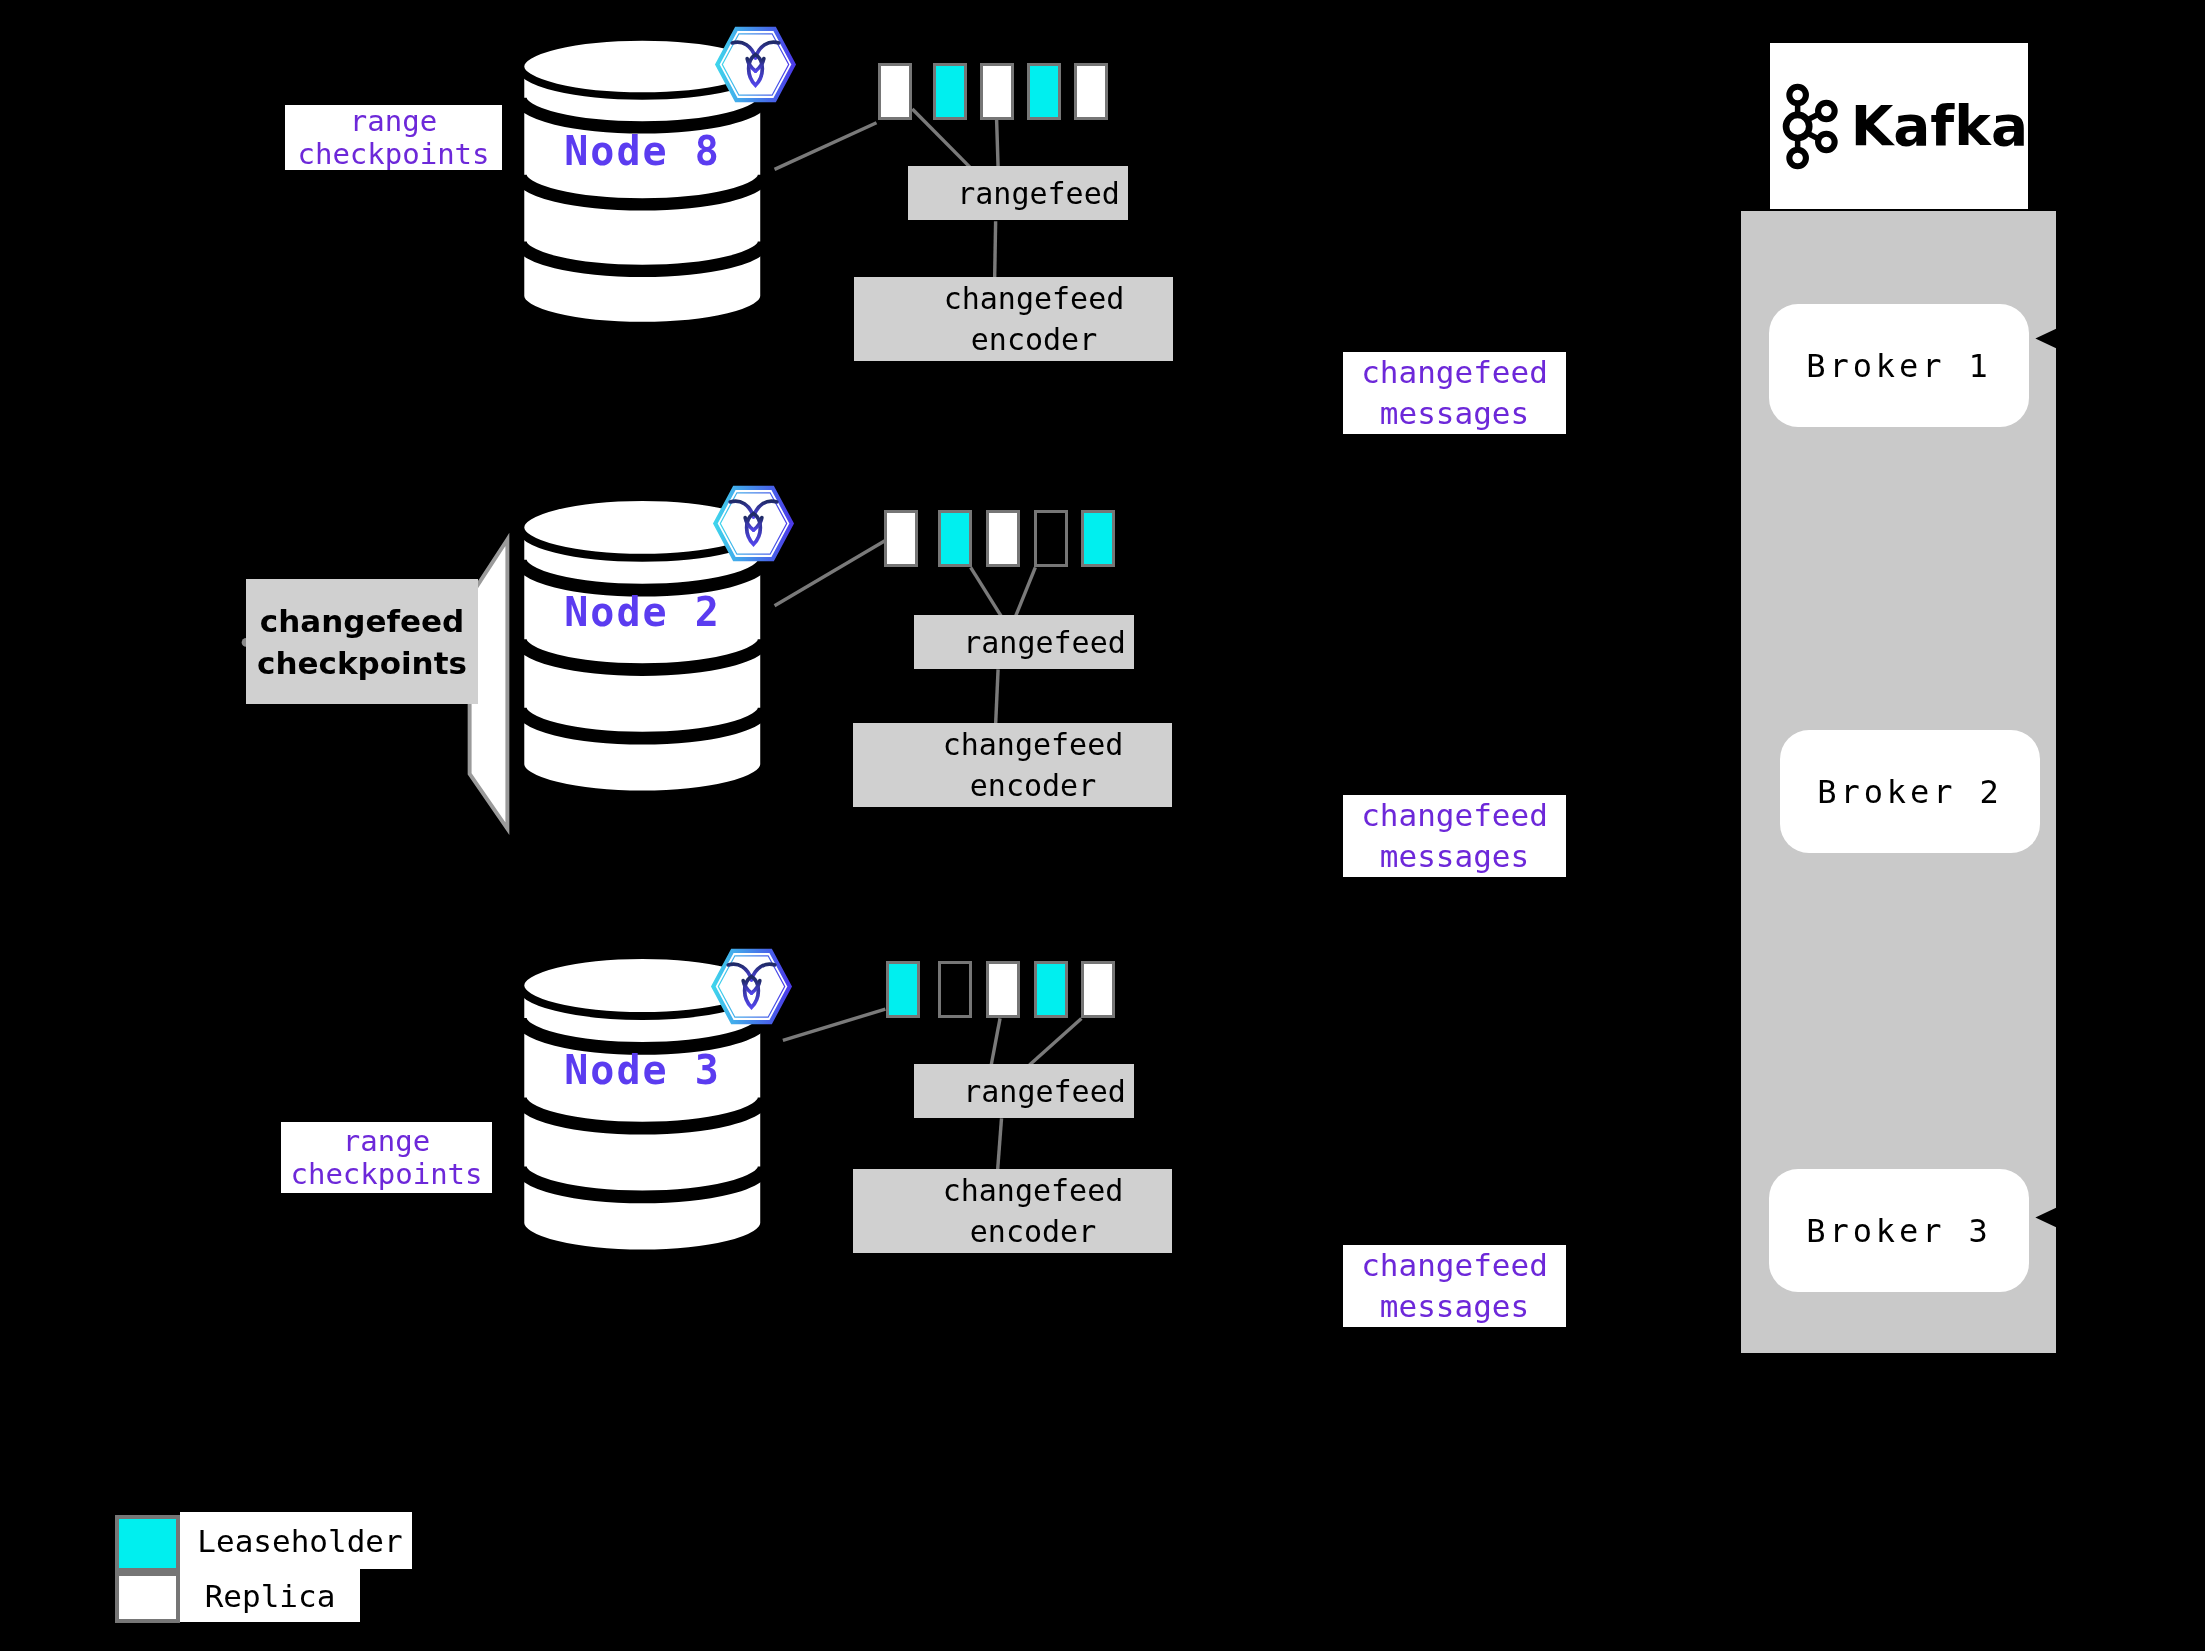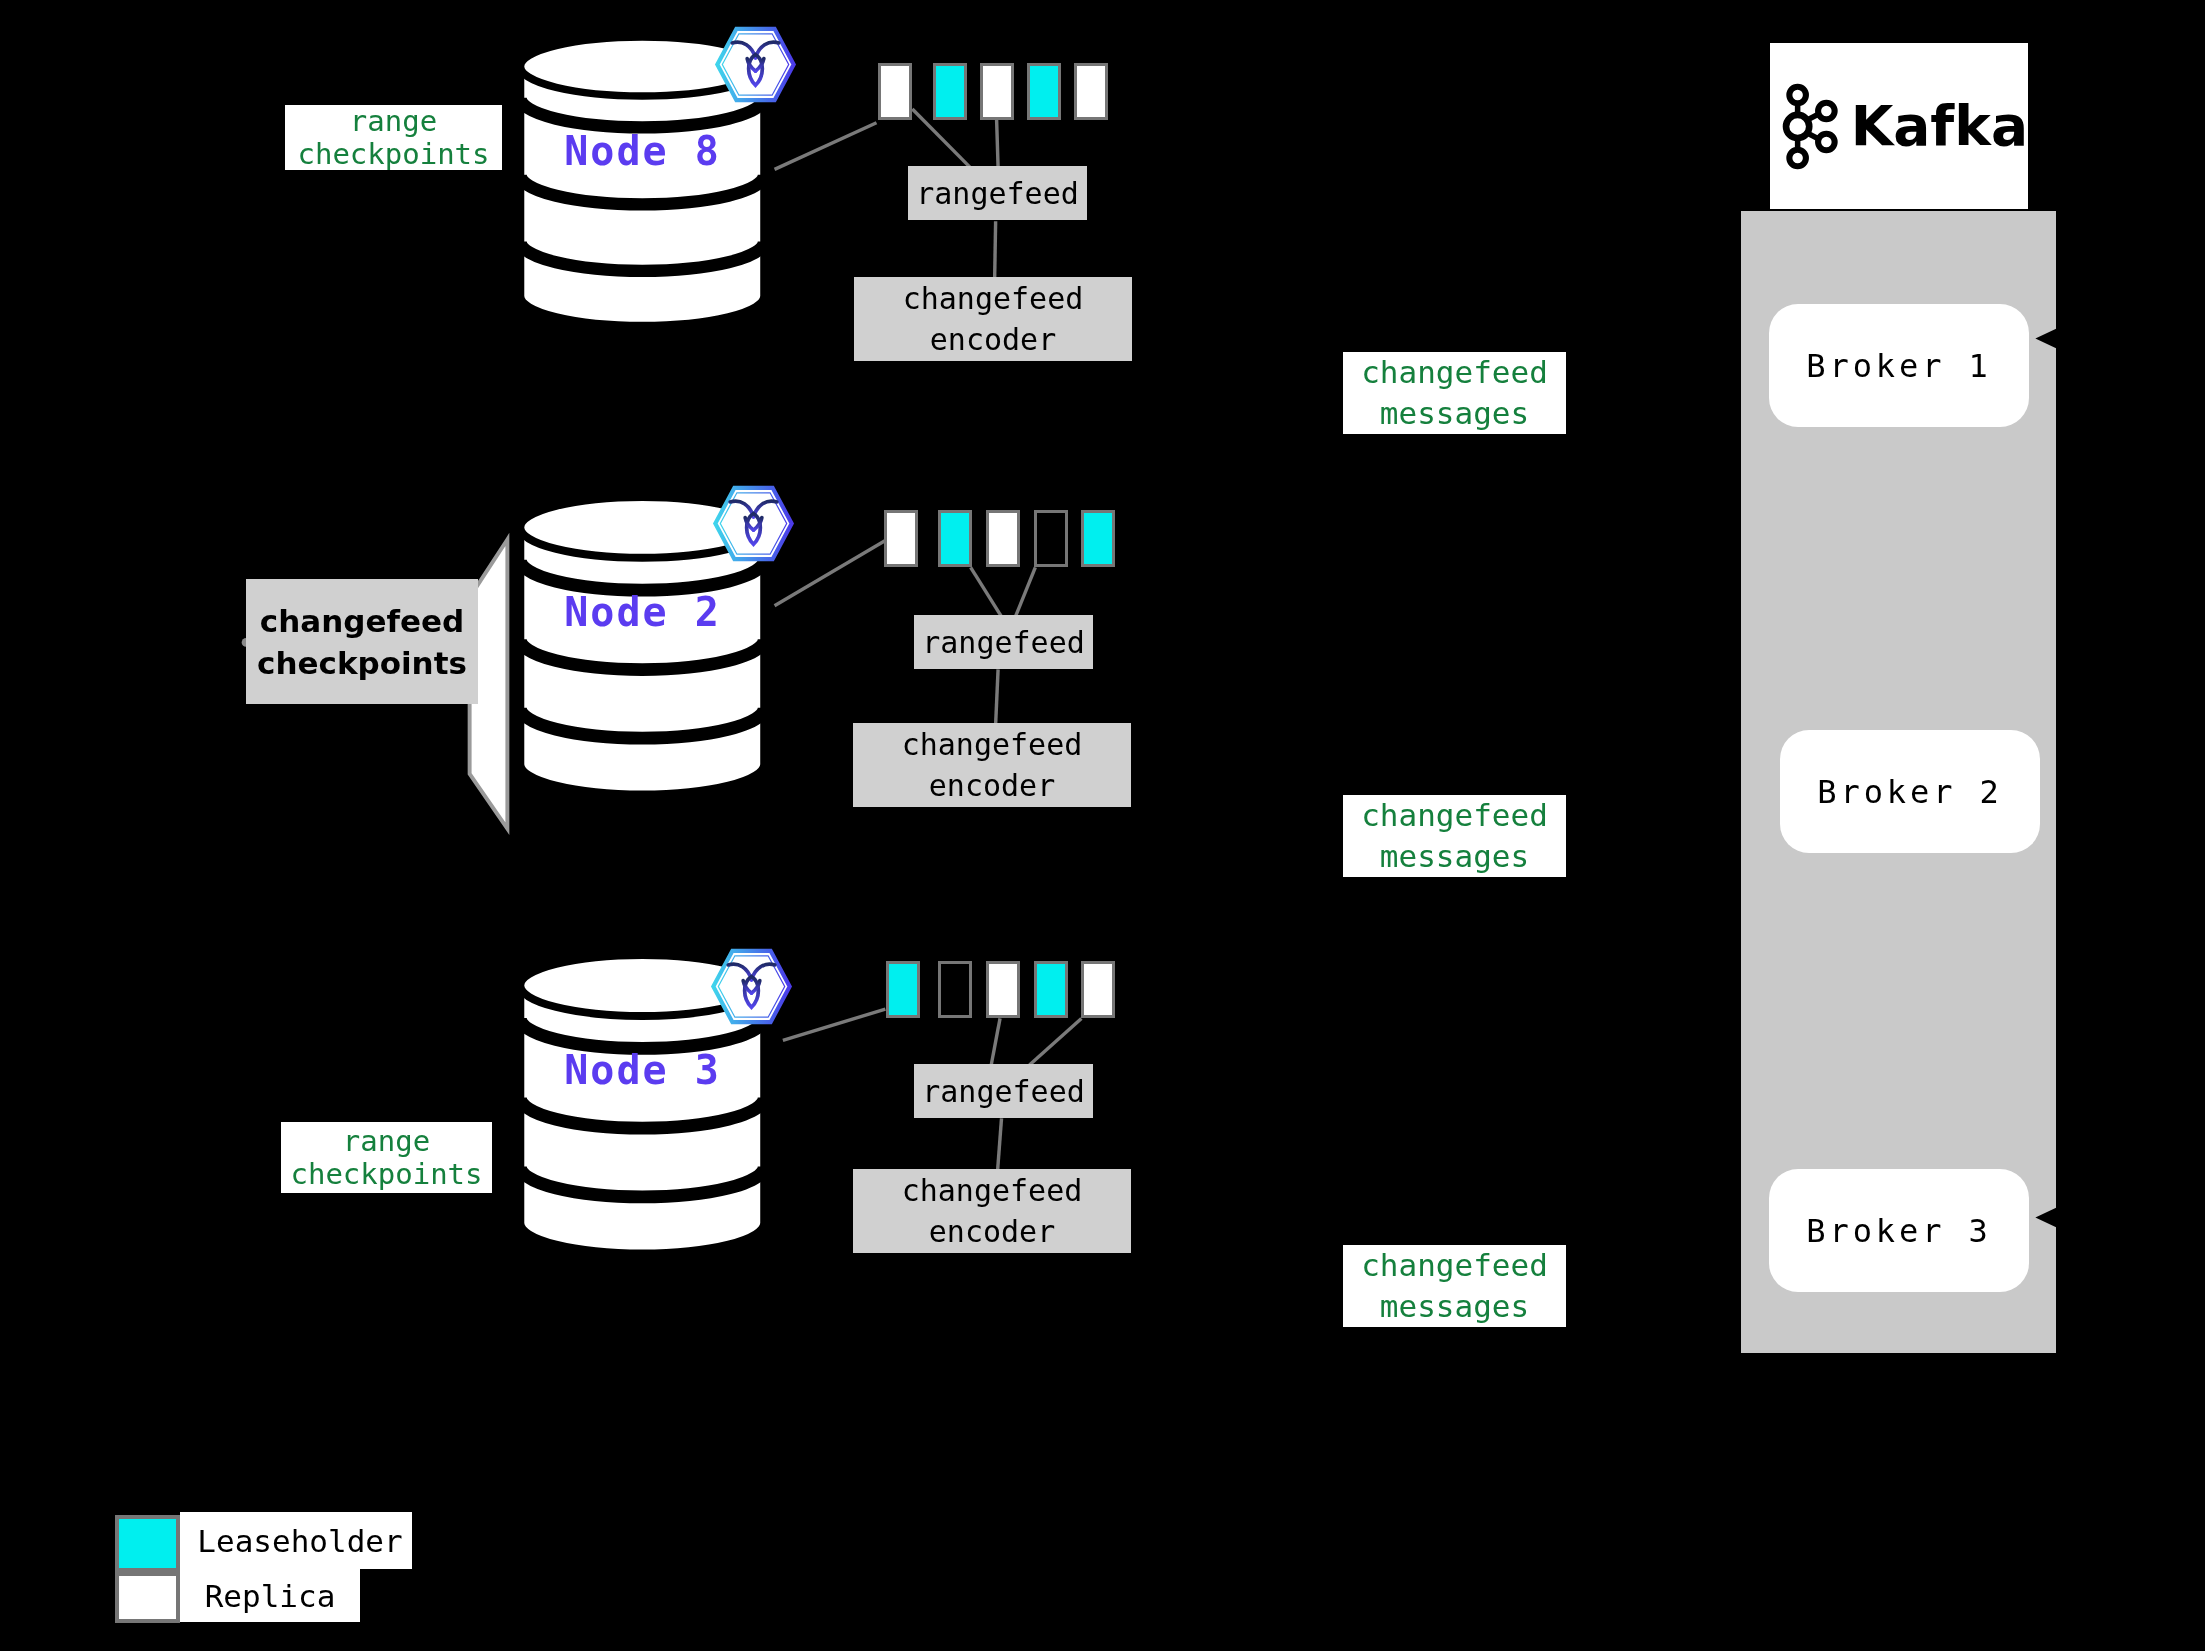--- a/index.html
+++ b/index.html
@@ -1,22 +1,22 @@
 <!DOCTYPE html>
 <html style="font-size:7.8px"><head>
 <meta charset="utf-8">
 <style>
   html,body{margin:0;padding:0;background:#000;}
   #canvas{position:relative;width:2205px;height:1652px;background:#000;overflow:hidden;
           font-family:"DejaVu Sans Mono", monospace;}
   .abs{position:absolute;}
-  .whitebox{background:#fff;color:#15803d;display:flex;flex-direction:column;align-items:center;justify-content:center;
+  .whitebox{background:#fff;color:#6d28d9;display:flex;flex-direction:column;align-items:center;justify-content:center;
             font-size:29px;line-height:33px;text-align:center;}
   .graybox{background:#d0d0d0;color:#000;display:flex;flex-direction:column;align-items:center;justify-content:center;
-           font-size:30px;line-height:41px;text-align:center;}
+           font-size:30px;line-height:41px;text-align:center;padding-left:41px;}
   .node-label{color:#5b3cf0;font-weight:bold;font-size:40px;display:flex;align-items:center;justify-content:center;letter-spacing:2px;}
   .sq{box-sizing:border-box;width:34px;height:57px;border:3.9px solid #767676;background:transparent;}
   .sq.replica{background:#ffffff;}
   .sq.leaseholder{background:#00efef;}
   .sq.empty{background:transparent;}
   .broker{background:#fff;border-radius:29px;display:flex;align-items:center;justify-content:center;
           font-size:32px;letter-spacing:3.9px;color:#000;margin-top:16px;}
   .pill{background:#fff;border-radius:23px;display:flex;align-items:center;justify-content:center;font-size:29px;color:#000;}
   .coord{background:#d0d0d0;color:#000;font-family:"DejaVu Sans", sans-serif;font-weight:bold;
          font-size:31px;line-height:42px;display:flex;flex-direction:column;align-items:center;justify-content:center;text-align:center;}

